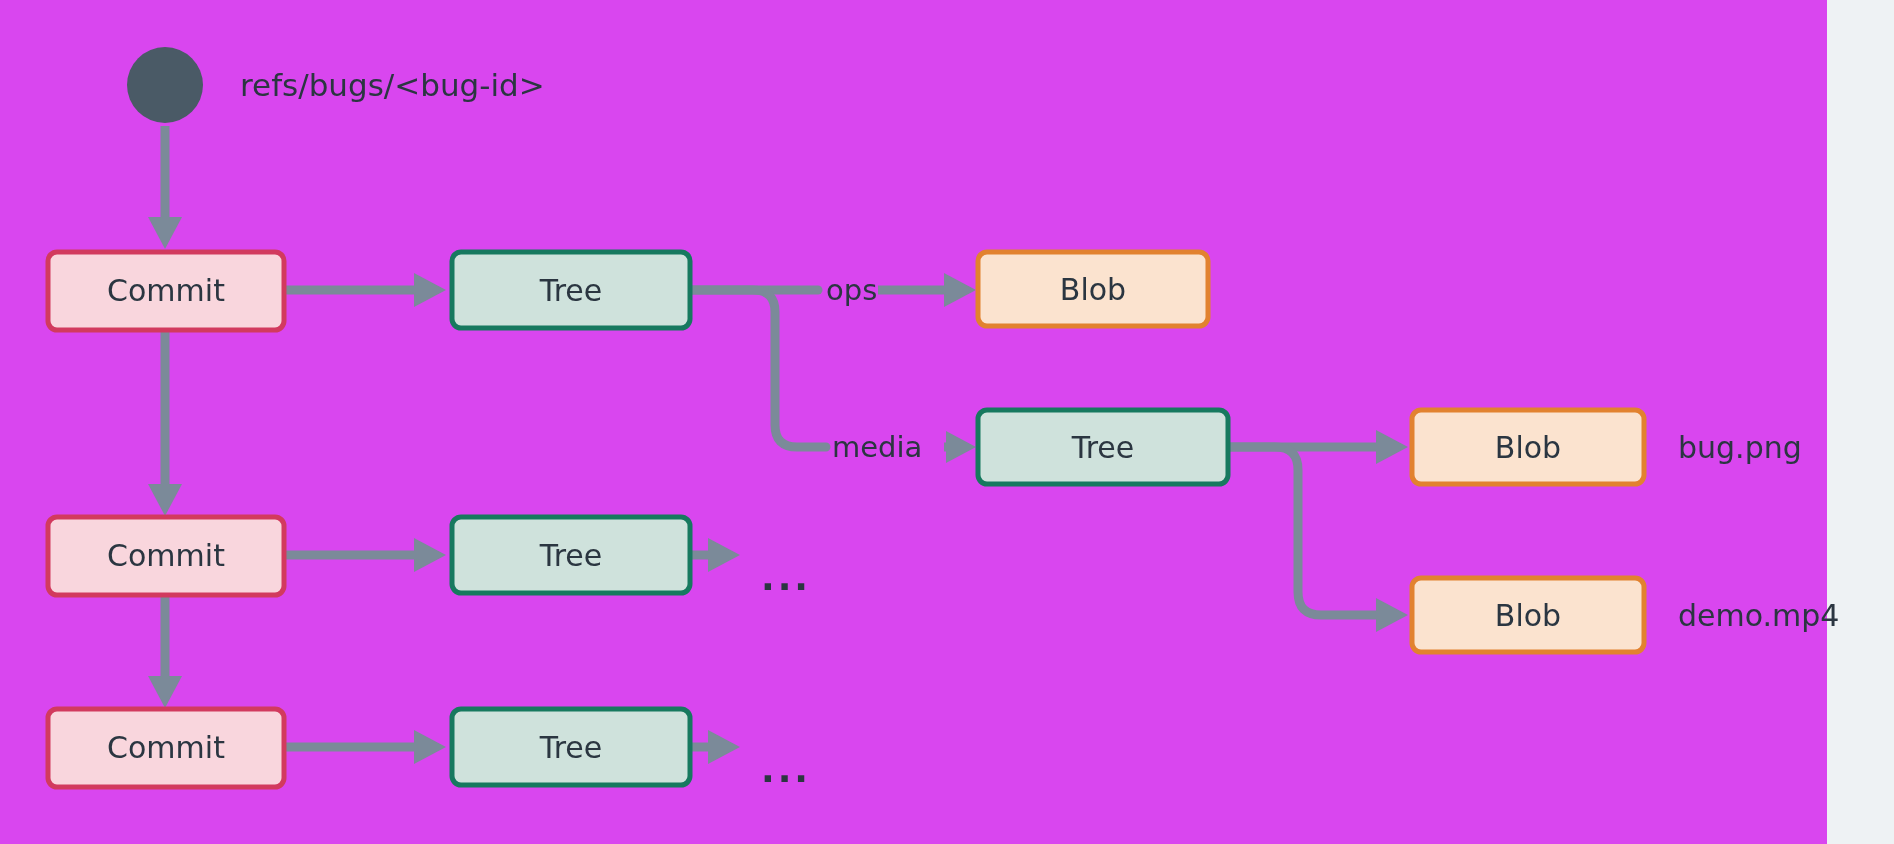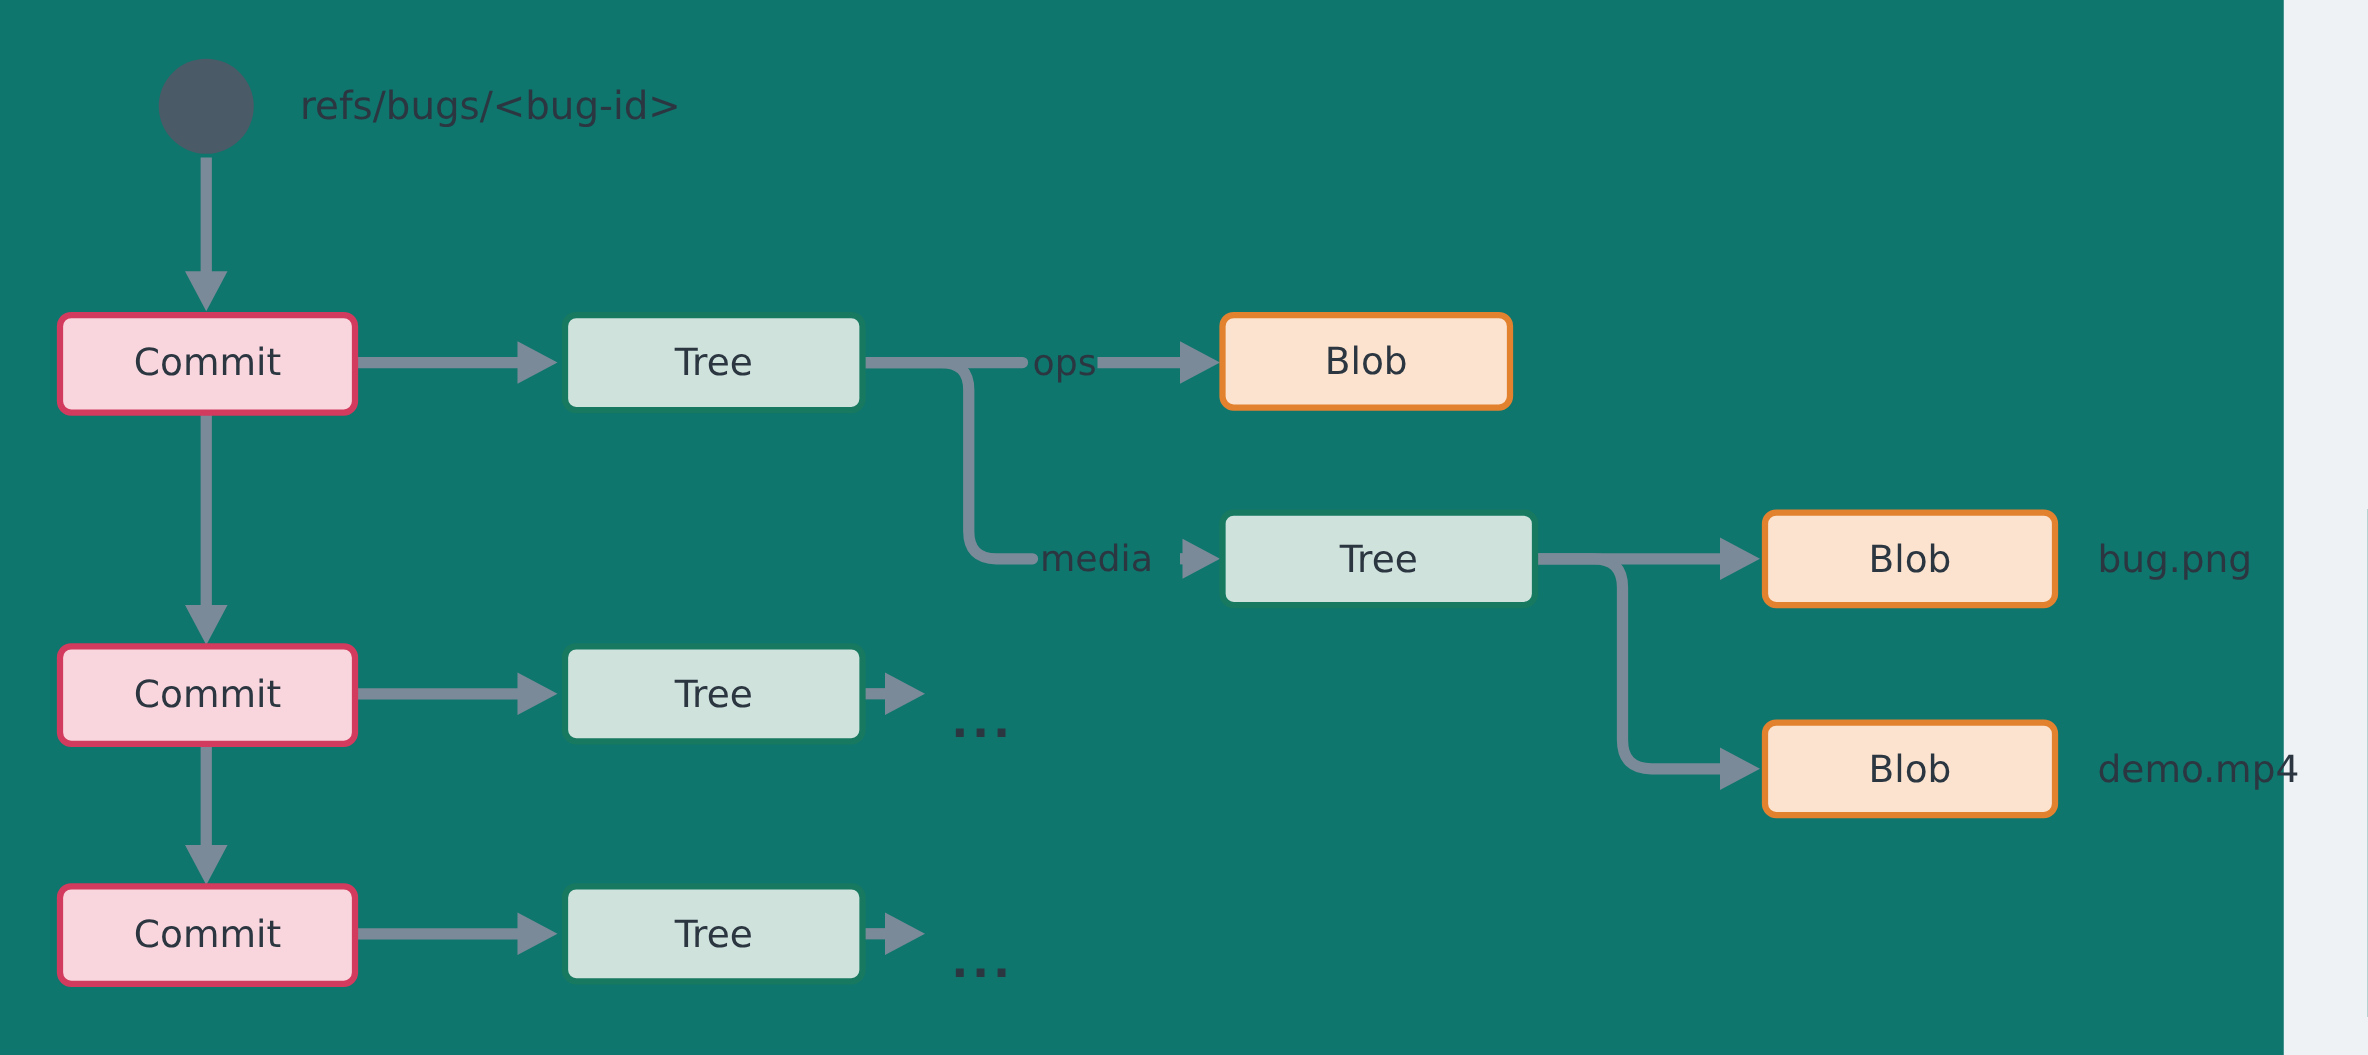--- a/index.html
+++ b/index.html
@@ -10,21 +10,21 @@
   body {
     width: 1894px;
     height: 844px;
     overflow: hidden;
     font-family: "DejaVu Sans", sans-serif;
   }
   #diagram-root {
     position: relative;
     width: 1827px;
     height: 844px;
-    background: #0f766e;
+    background: #d946ef;
   }
   svg.canvas {
     position: absolute;
     top: 0;
     left: 0;
     width: 1894px;
     height: 844px;
     display: block;
   }
   .node-label {

